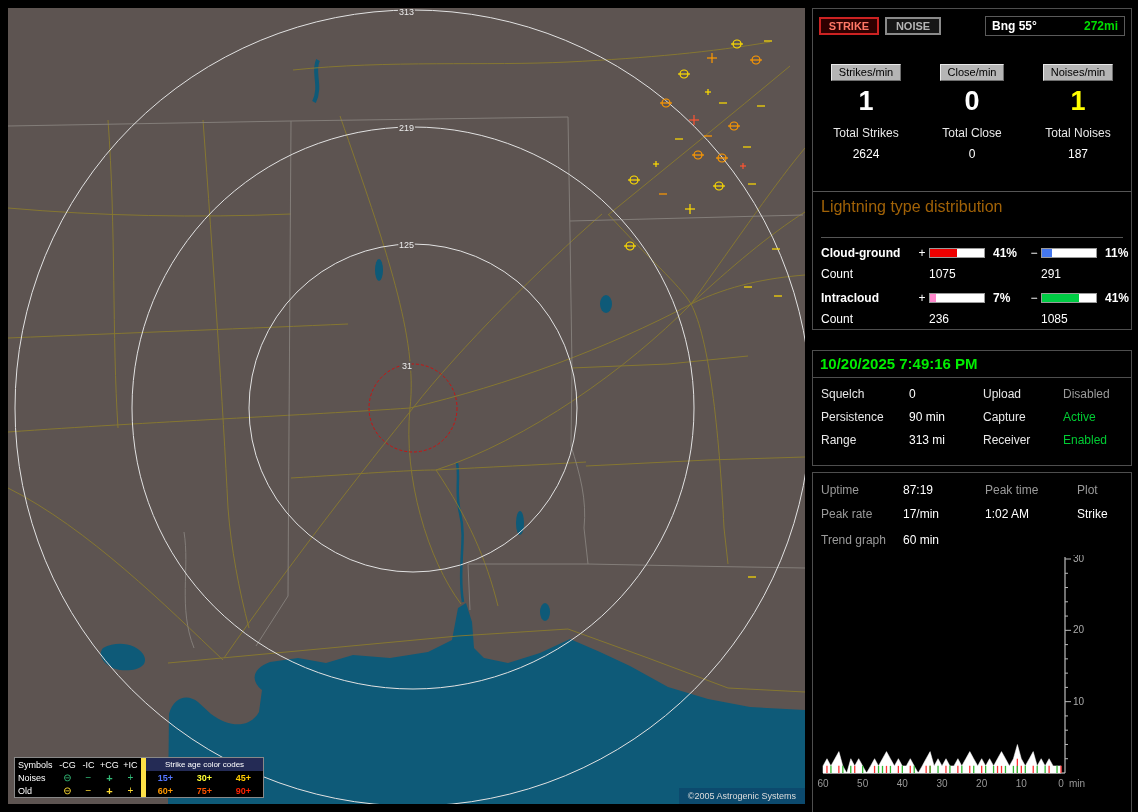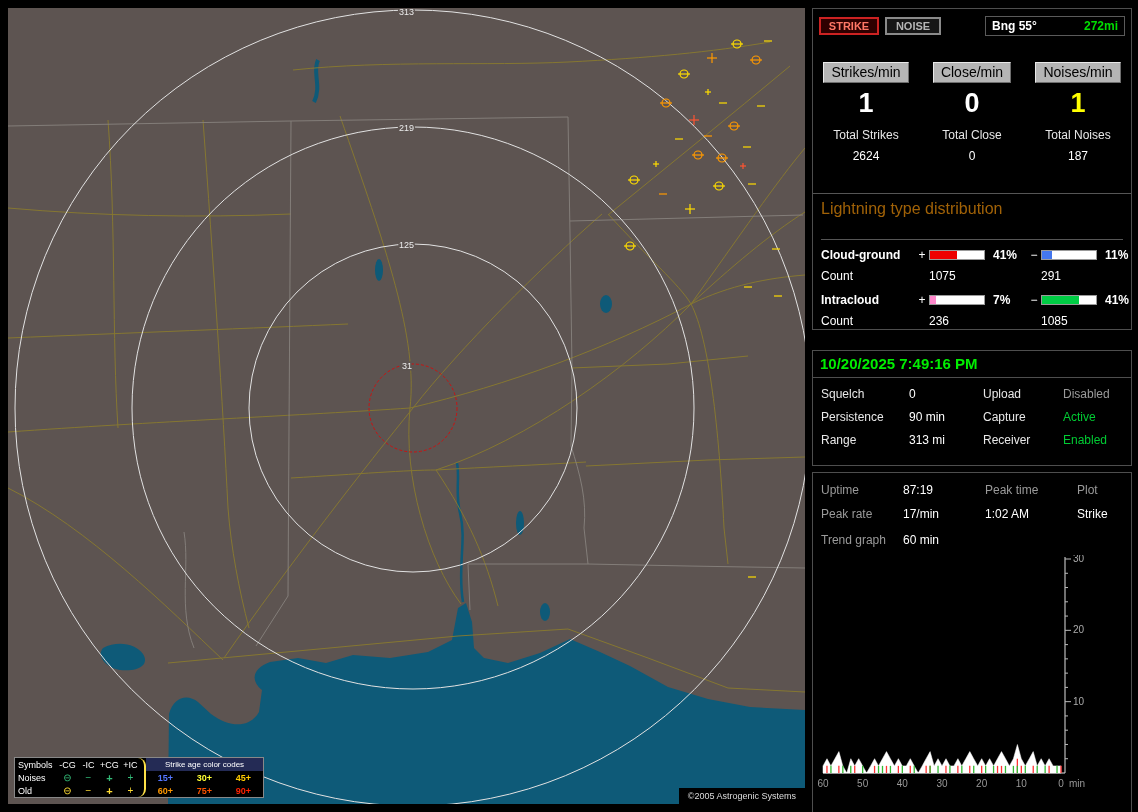--- a/index.html
+++ b/index.html
@@ -4,50 +4,50 @@
 <style>
   * { margin:0; padding:0; box-sizing:border-box; }
   body { background:#000; font-family:"Liberation Sans", sans-serif; }
   .app { position:relative; width:1138px; height:812px; background:#000; overflow:hidden; }
 
   
   .map-wrap { position:absolute; left:8px; top:8px; width:797px; height:796px; background:#5d5451; overflow:hidden; }
   #map-svg { position:absolute; left:0; top:0; }
 
   .legend { position:absolute; left:6px; bottom:6px; width:250px; background:#000; border:1px solid #888; display:flex; font-size:9px; color:#fff; }
-  .lg-left { width:132px; border-right:2px solid #fde047;border-radius:8px; }
+  .lg-left { width:132px; border-right:5px solid #fde047; }
   .lg-row { display:flex; height:13px; align-items:center; }
   .lg-c1 { width:42px; padding-left:3px; }
   .lg-c { width:21px; text-align:center; }
   .sym { font-size:10px; line-height:10px; }
   .sym.big { font-weight:bold; font-size:11px; }
   .lg-right { flex:1; }
   .lg-agehead { height:13px; line-height:13px; text-align:center; font-size:8px; background:#242b55; color:#fff; white-space:nowrap; }
   .age-row { display:flex; height:13px; align-items:center; }
   .age { width:39px; text-align:center; font-weight:bold; }
 
-  .copyright { position:absolute; right:0; bottom:0; background:#000000; color:#ddd; font-size:9px; padding:3px 9px; }
+  .copyright { position:absolute; right:0; bottom:0; background:#0c4a6e; color:#ddd; font-size:9px; padding:3px 9px; }
 
   
   .side { position:absolute; left:812px; top:8px; width:320px; }
   .panel { background:#000; border:1px solid #4e4e4e; position:relative; }
   .panel1 { height:322px; }
   .panel2 { height:116px; margin-top:20px; }
   .panel3 { height:346px; margin-top:6px; }
 
   .row-top { display:flex; align-items:center; padding:7px 6px 0 6px; }
   .btn-strike { width:60px; height:18px; line-height:14px; text-align:center; background:#2e0000; border:2px solid #cc2222; color:#ff7766; font-weight:bold; font-size:11px; cursor:default; }
   .btn-noise  { width:56px; height:18px; line-height:14px; text-align:center; background:#161616; border:2px solid #8a8a8a; color:#b5b5b5; font-weight:bold; font-size:11px; margin-left:6px; }
   .bng-box { margin-left:auto; width:140px; height:20px; border:1px solid #5a5a5a; background:#000; display:flex; align-items:center; justify-content:space-between; padding:0 6px; font-size:12px; font-weight:bold; }
   .bng-box .bng { color:#fff; }
   .bng-box .dist { color:#00dd00; }
 
   .counters { display:flex; margin-top:26px; }
   .counter { flex:1; text-align:center; }
-  .cbtn { display:inline-block; background:#b5b5b5; color:#000; font-size:14px; padding:1px 7px 2px; border:1px solid #6e6e6e; border-top-color:#e9e9e9; border-left-color:#e9e9e9; }
+  .cbtn { display:inline-block; background:#b5b5b5; color:#000; font-size:11px; padding:1px 7px 2px; border:1px solid #6e6e6e; border-top-color:#e9e9e9; border-left-color:#e9e9e9; }
   .rate { font-size:27px; font-weight:bold; color:#fff; margin-top:5px; }
   .tlabel { font-size:12px; color:#e8e8e8; margin-top:9px; }
   .tval { font-size:12px; color:#fff; margin-top:7px; }
 
   .divider { border:0; border-top:1px solid #555; margin-top:30px; }
 
   .dist-section { padding:6px 8px 0 8px; }
   .dist-title { color:#a16207; font-size:16px; padding-bottom:21px; border-bottom:1px solid #555; }
   .dist-grid { display:grid; grid-template-columns:94px 14px 60px 38px 14px 60px 30px; align-items:center; font-size:12px; color:#fff; margin-top:8px; }
   .dist-label { font-weight:bold; }

